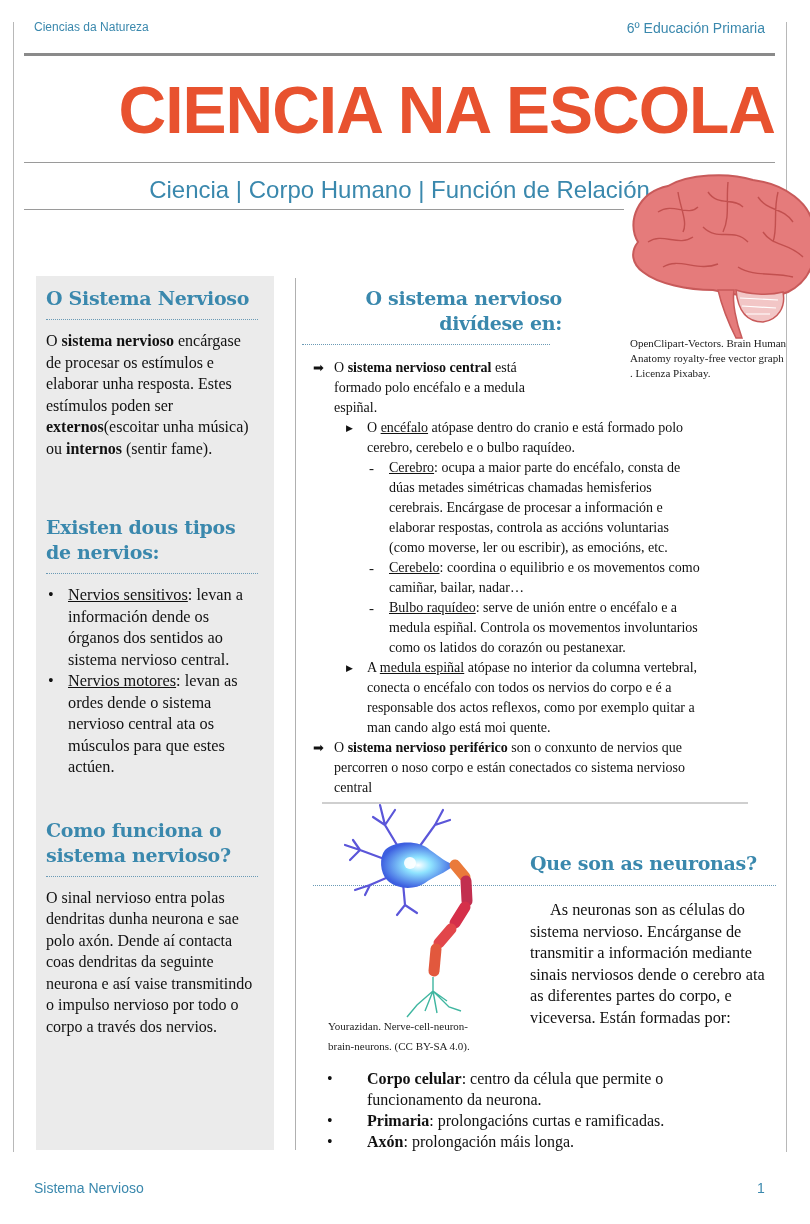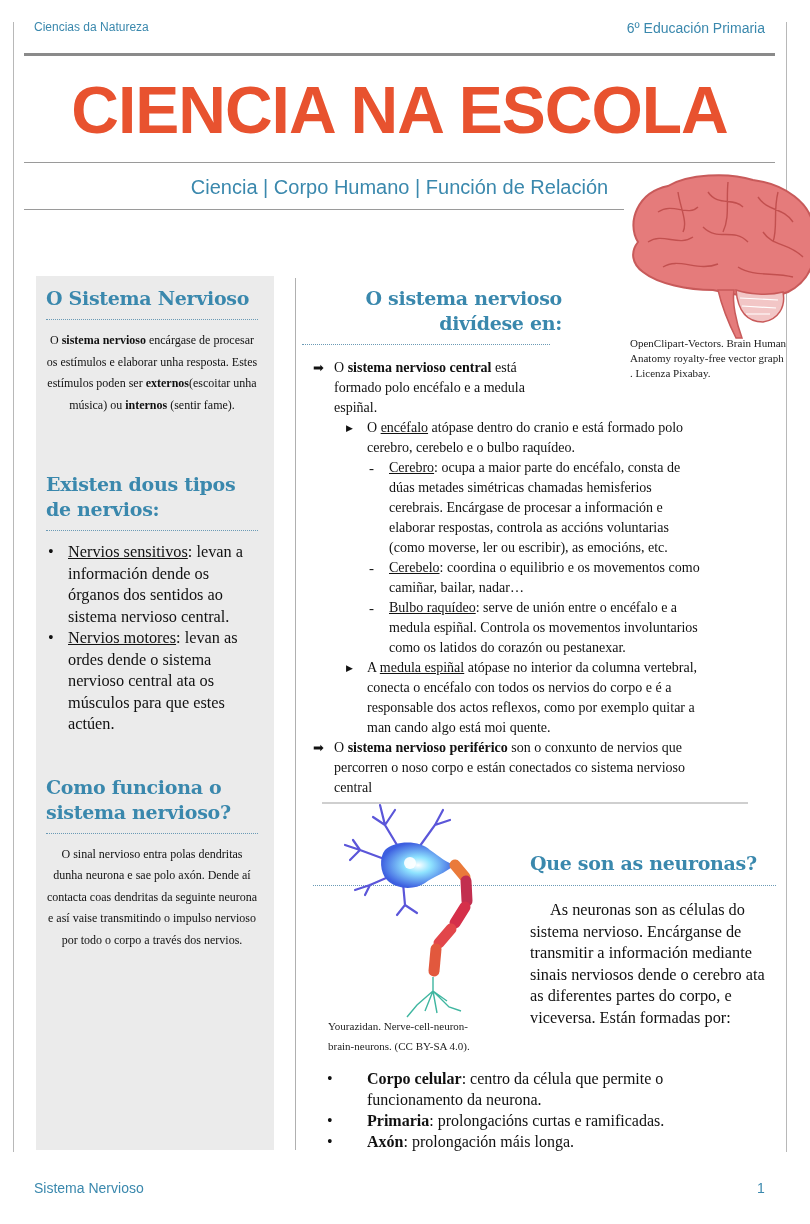--- a/index.html
+++ b/index.html
@@ -8,36 +8,36 @@
 
   .sans { font-family: "Liberation Sans", sans-serif; }
   .teal { color: #3a88ad; }
 
   .page-border-left { position: absolute; left: 13px; top: 22px; width: 1px; height: 1130px; background: #b8b8b8; }
   .page-border-right { position: absolute; left: 786px; top: 22px; width: 1px; height: 1130px; background: #b8b8b8; }
 
   .hdr-left { position: absolute; left: 34px; top: 20px; font-size: 12px; }
   .hdr-right { position: absolute; right: 45px; top: 20px; font-size: 14px; }
   .rule-thick { position: absolute; left: 24px; width: 751px; top: 53px; height: 3px; background: #8a8a8a; }
-  .title { position: absolute; left: 24px; width: 751px; top: 70px; text-align: center;
+  .title { position: absolute; left: 24px; width: 751px; top: 70px; text-align: right;
            font-family: "Liberation Sans", sans-serif; font-weight: bold; font-size: 66px;
            color: #e8522f; letter-spacing: -1px; line-height: 80px; }
   .rule-thin1 { position: absolute; left: 24px; width: 751px; top: 162px; height: 1px; background: #9a9a9a; }
-  .subtitle { position: absolute; left: 24px; width: 751px; top: 176px; text-align: center; font-size: 20px; }
+  .subtitle { position: absolute; left: 24px; width: 751px; top: 176px; text-align: center; font-size: 24px; }
   .rule-thin2 { position: absolute; left: 24px; width: 600px; top: 209px; height: 1px; background: #9a9a9a; }
 
   
   .brain { position: absolute; left: 618px; top: 172px; width: 200px; height: 168px; }
   .brain-caption { position: absolute; left: 630px; top: 336px; width: 190px; font-size: 11px; line-height: 15px; color: #222; white-space: nowrap; overflow: hidden; }
 
   
   .sidebar { position: absolute; left: 36px; top: 276px; width: 238px; height: 874px; background: #ebebeb; padding: 10px 16px 0 10px; }
   .sb-h { font-family: "DejaVu Serif", serif; font-weight: bold; font-size: 19px; line-height: 25px; color: #3a88ad; letter-spacing: -0.3px; }
   .dots { border-bottom: 1.5px dotted #6a9ab5; margin-top: 8px; }
-  .sb-p { font-size: 12px; line-height: 21.5px; margin-top: 10px; text-align: center; }
+  .sb-p { font-size: 16px; line-height: 21.5px; margin-top: 10px; }
   .sb-list { list-style: none; margin-top: 10px; }
   .sb-list li { position: relative; padding-left: 22px; font-size: 16.3px; line-height: 21.5px; }
   .sb-list li::before { content: "•"; position: absolute; left: 2px; top: 0; }
   .u { text-decoration: underline; }
 
   .col-divider { position: absolute; left: 295px; top: 278px; width: 1px; height: 872px; background: #b0b0b0; }
 
   
   .main-h { position: absolute; left: 302px; top: 286px; width: 260px; font-family: "DejaVu Serif", serif; font-weight: bold; font-size: 19px; line-height: 25px; color: #3a88ad; letter-spacing: -0.3px; text-align: right; }
   .main-dots { position: absolute; left: 302px; top: 344px; width: 248px; border-bottom: 1.5px dotted #6a9ab5; }

